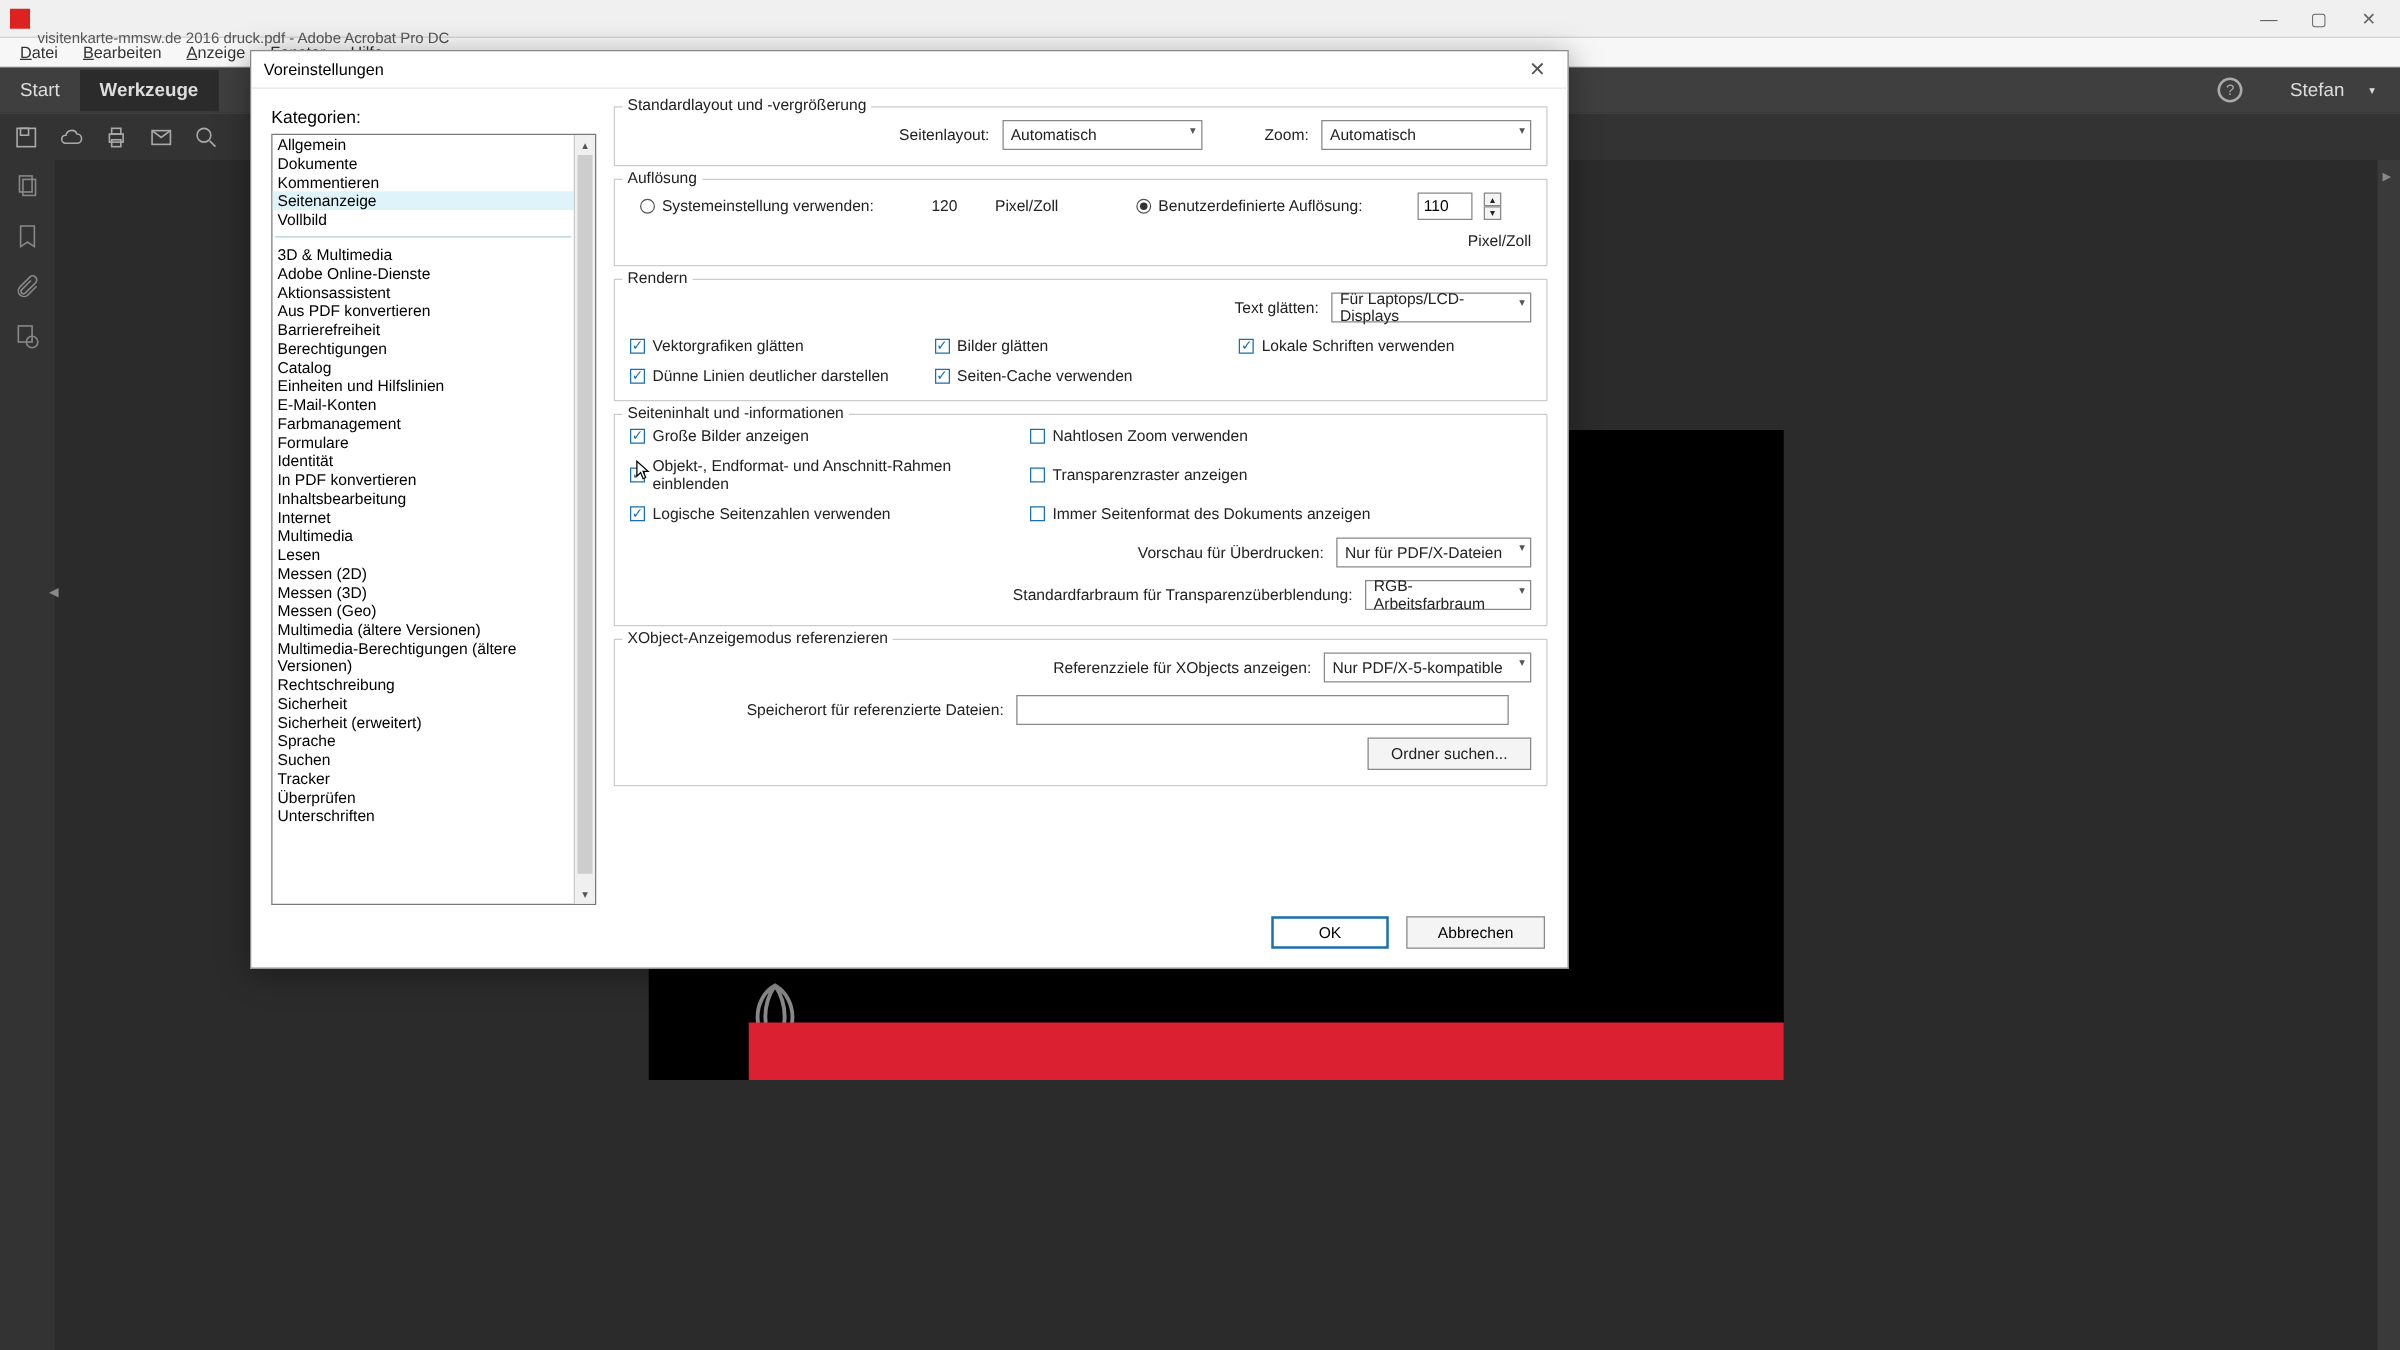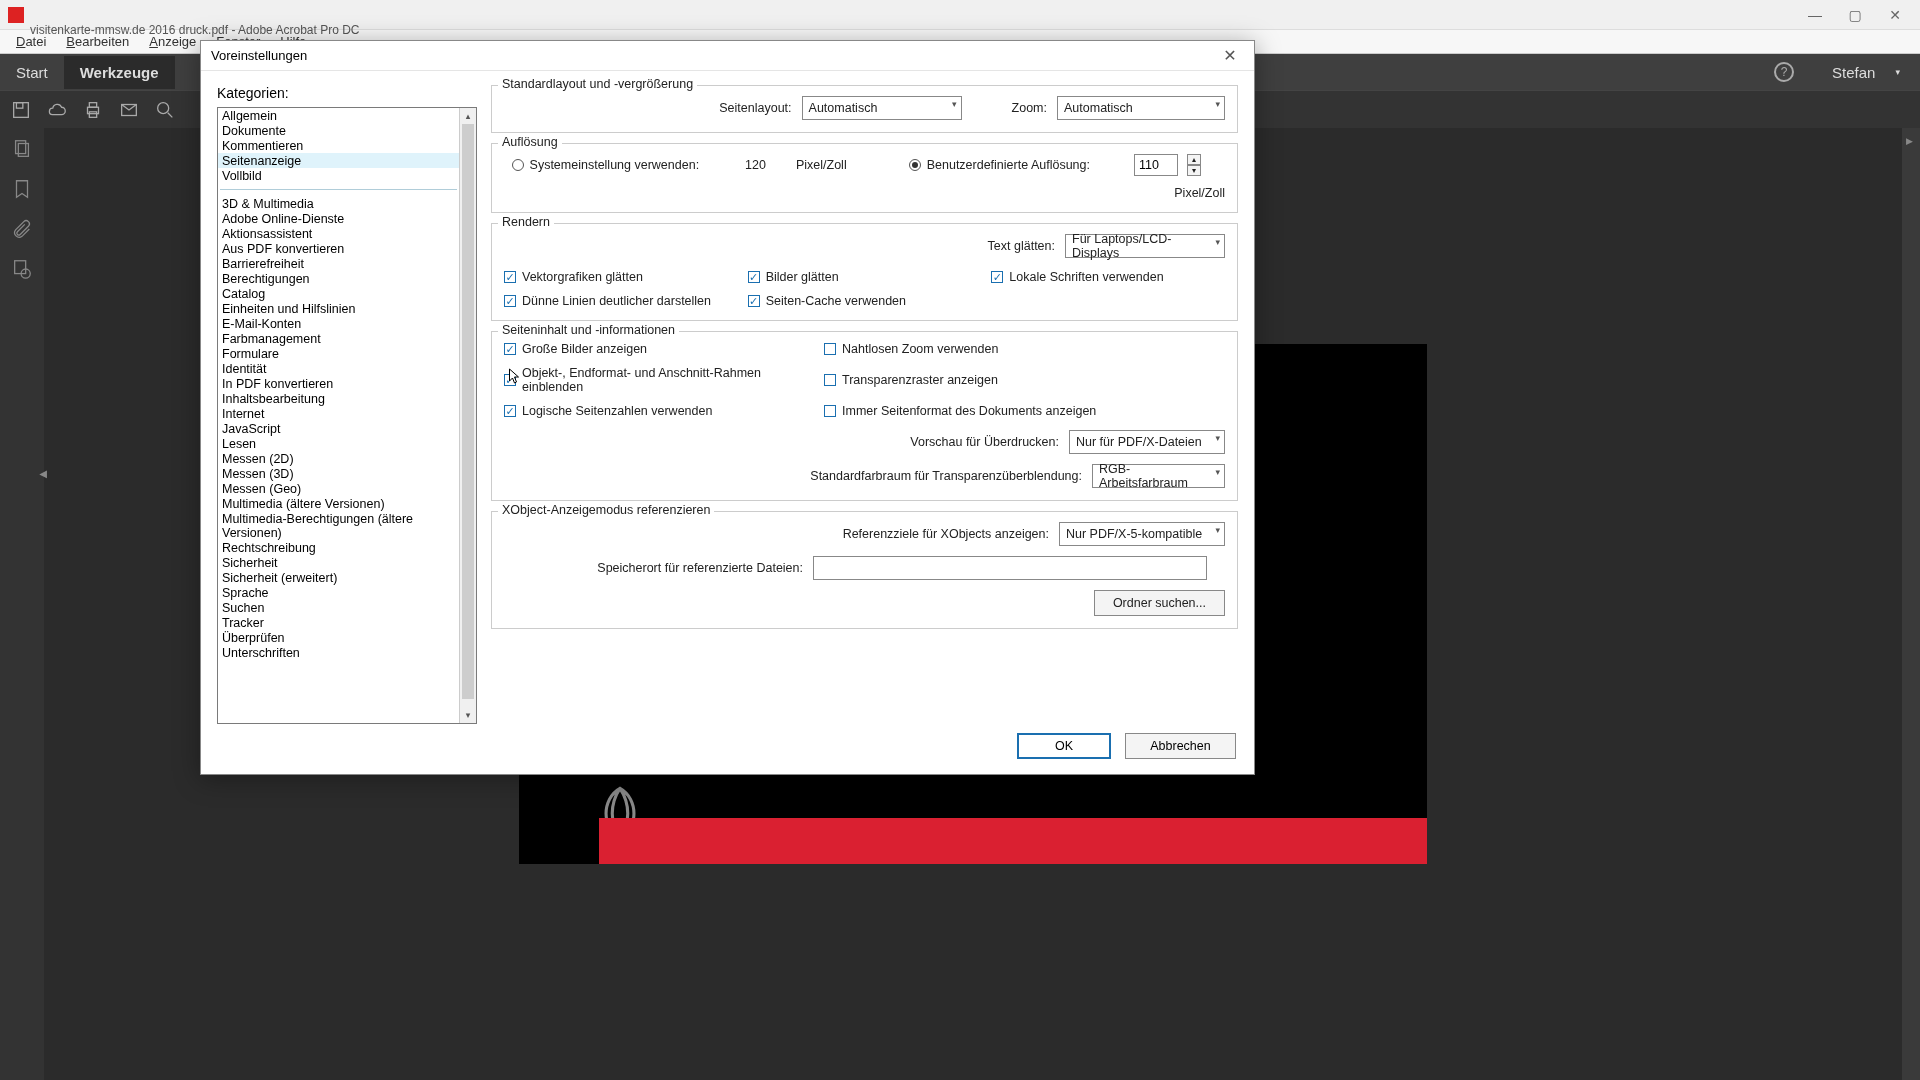--- a/index.html
+++ b/index.html
@@ -195,21 +195,21 @@
             <div class="item">Berechtigungen</div>
             <div class="item">Catalog</div>
             <div class="item">Einheiten und Hilfslinien</div>
             <div class="item">E-Mail-Konten</div>
             <div class="item">Farbmanagement</div>
             <div class="item">Formulare</div>
             <div class="item">Identität</div>
             <div class="item">In PDF konvertieren</div>
             <div class="item">Inhaltsbearbeitung</div>
             <div class="item">Internet</div>
-            <div class="item">JavaScript</div>
+            <div class="item">Multimedia</div>
             <div class="item">Lesen</div>
             <div class="item">Messen (2D)</div>
             <div class="item">Messen (3D)</div>
             <div class="item">Messen (Geo)</div>
             <div class="item">Multimedia (ältere Versionen)</div>
             <div class="item">Multimedia-Berechtigungen (ältere Versionen)</div>
             <div class="item">Rechtschreibung</div>
             <div class="item">Sicherheit</div>
             <div class="item">Sicherheit (erweitert)</div>
             <div class="item">Sprache</div>

